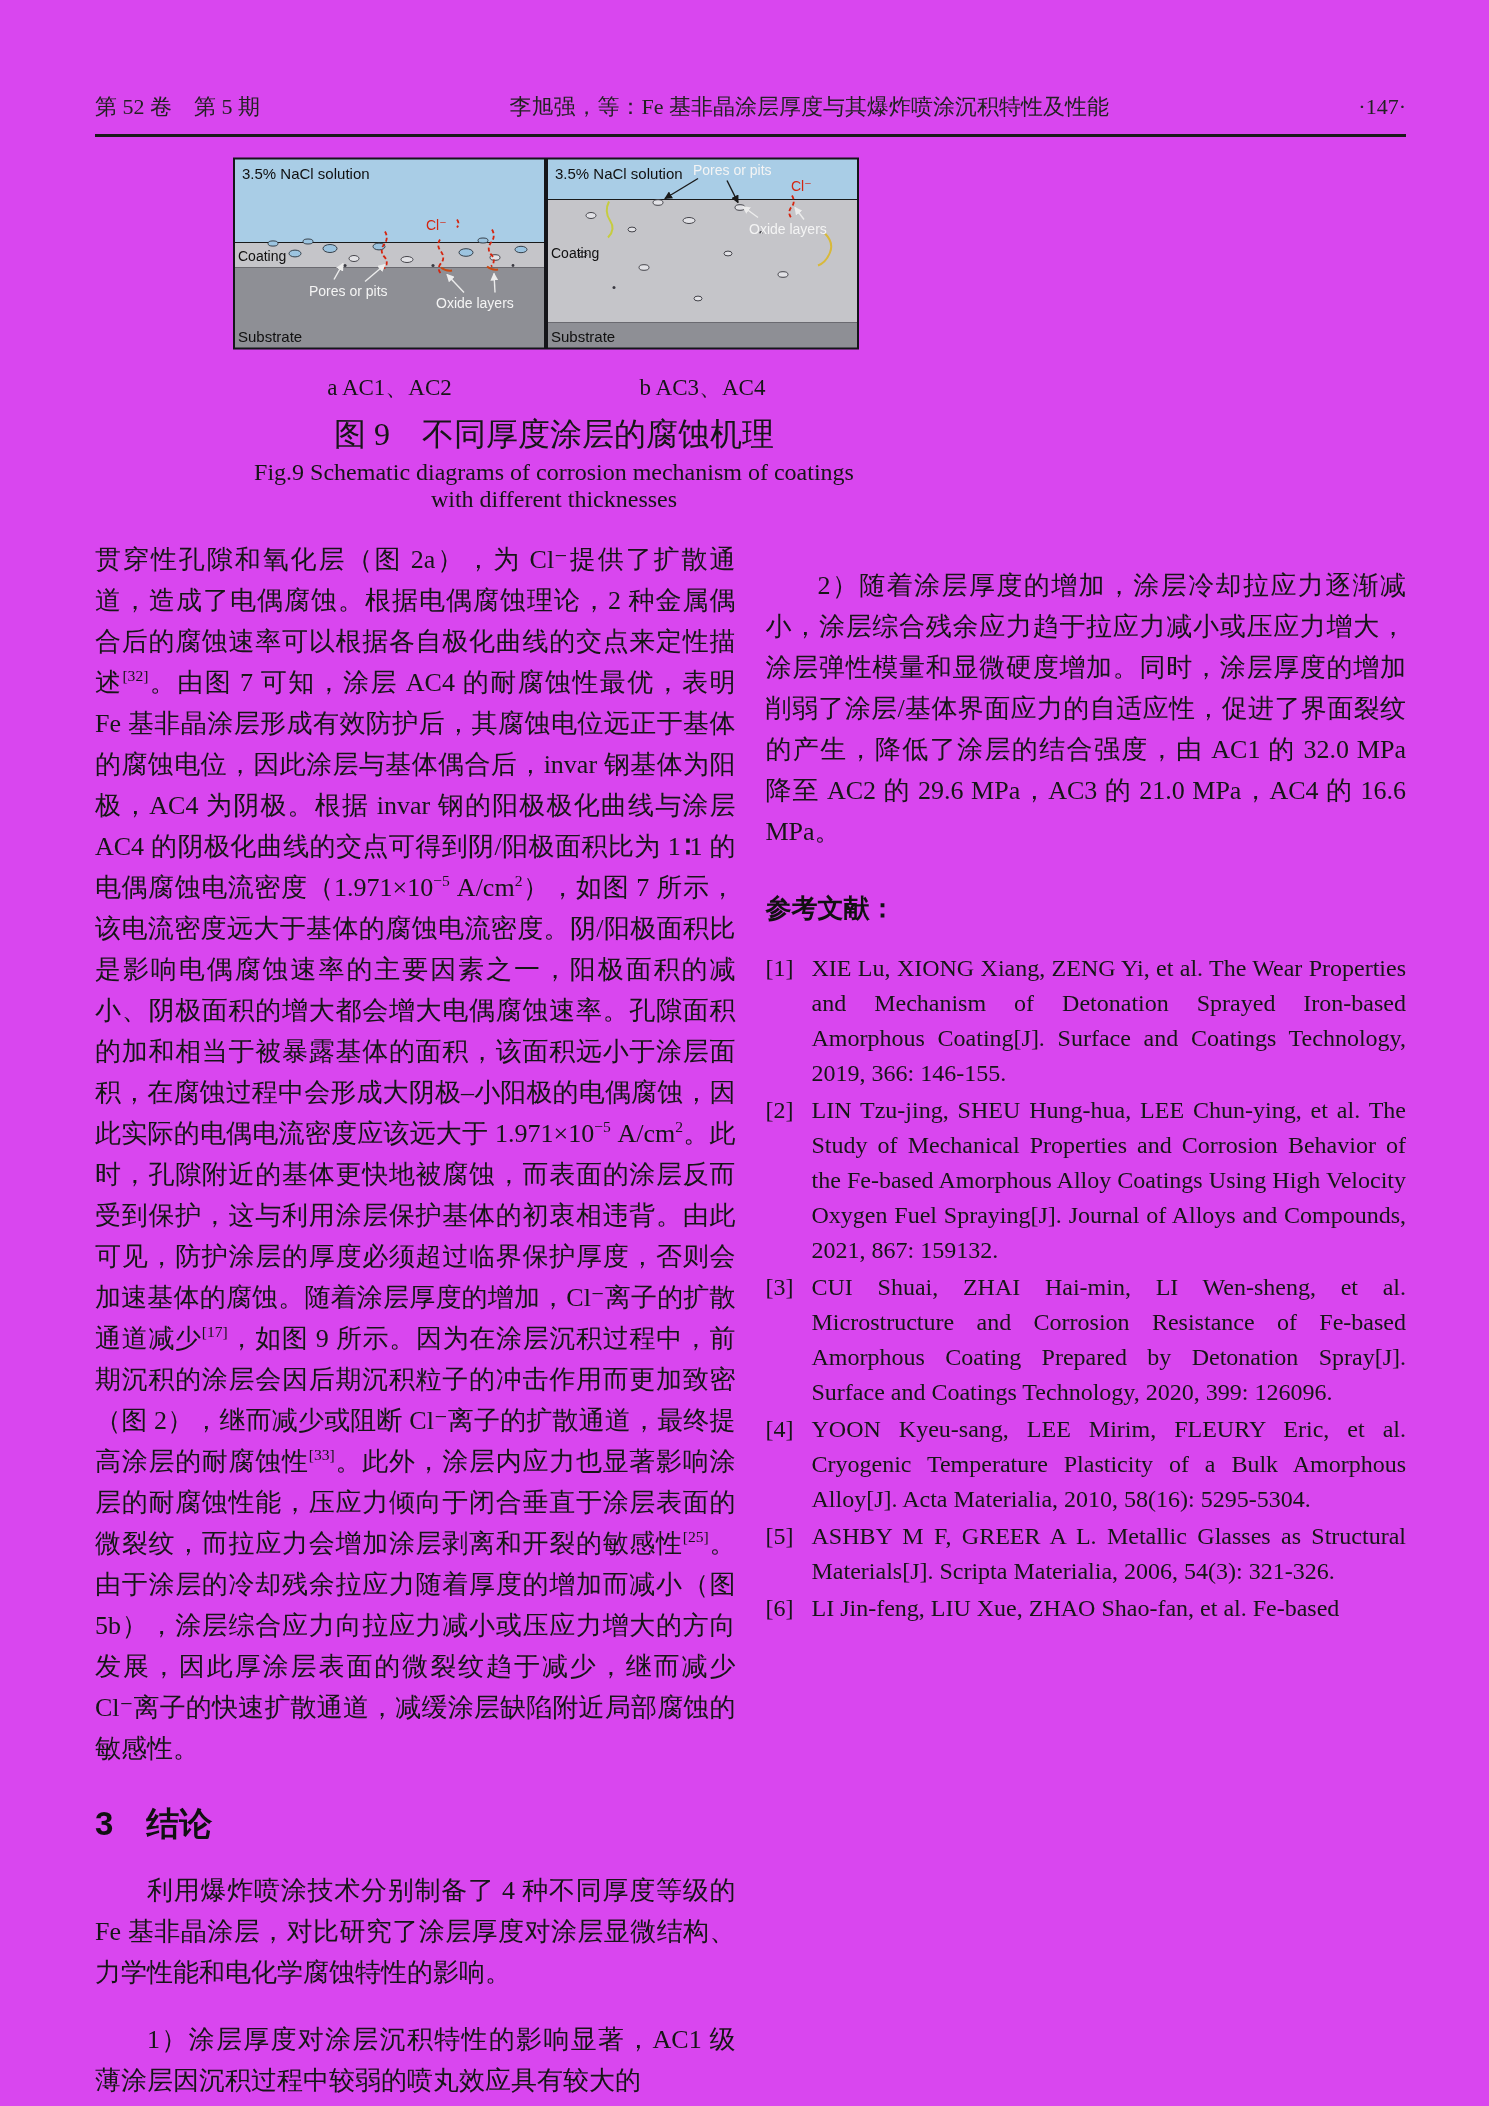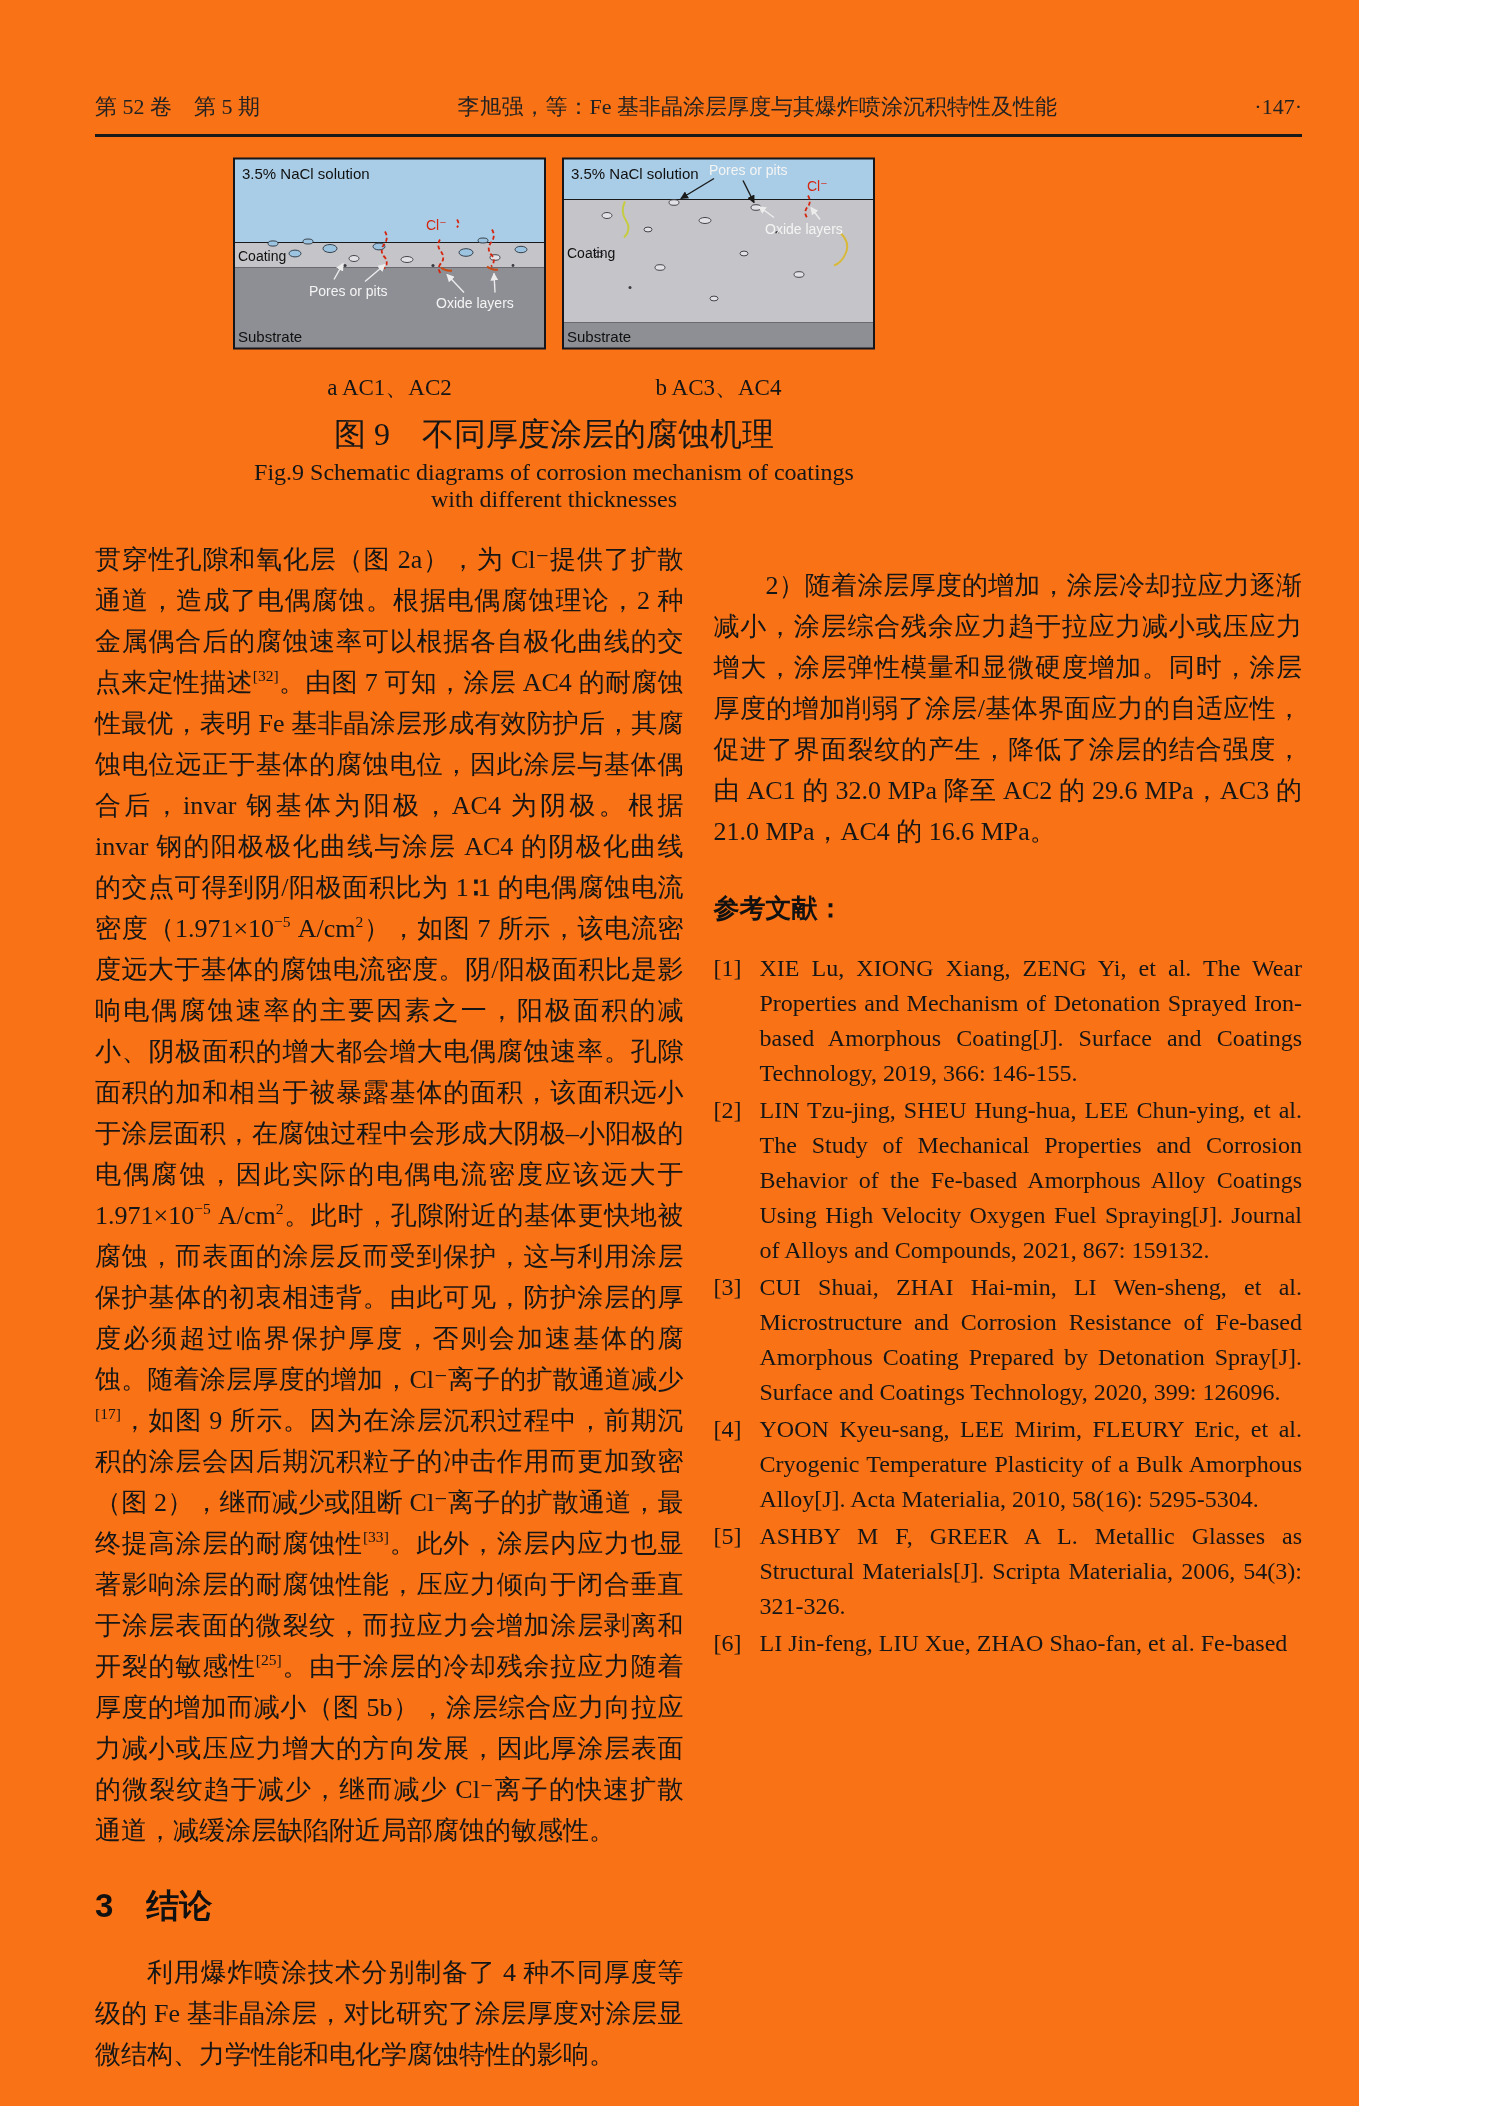--- a/index.html
+++ b/index.html
@@ -1,28 +1,28 @@
 <!DOCTYPE html>
 <html><head>
 <meta charset="utf-8">
 <style>
   * { margin:0; padding:0; box-sizing:border-box; }
   html,body { background:#ffffff; }
   body { width:1489px; }
   .page {
-    position:relative; width:1359px; height:2106px; background:#f97316;
-    padding:92px 57px 0 95px; overflow:hidden;
+    position:relative; width:1489px; height:2106px; background:#d946ef;
+    padding:92px 83px 0 95px; overflow:hidden;
     font-family:"Liberation Serif","DejaVu Serif",serif; color:#161616;
   }
   .header { display:flex; justify-content:space-between; align-items:baseline; font-size:22px; color:#222; }
   .h-center { flex:1; text-align:center; }
   .header-rule { border-bottom:3px solid #1a1a1a; margin-top:12px; }
 
   .figure { margin-top:20px; margin-left:138px; width:642px; }
-  .panels { display:flex; gap:16px; }
+  .panels { display:flex; }
   .panel { width:313px; }
   .panel svg { display:block; width:313px; height:193px; }
   .subcaption { text-align:center; font-size:23px; margin-top:22px; }
   .figcap { text-align:center; }
   .figcap-zh { font-size:32px; margin-top:10px; }
   .figcap-en { font-size:24px; margin-top:2px; }
 
   .panel svg text { font-family:"Liberation Sans","DejaVu Sans",sans-serif; }
   .t-white { fill:#f4f4f4; }
   .t-black { fill:#101010; }

